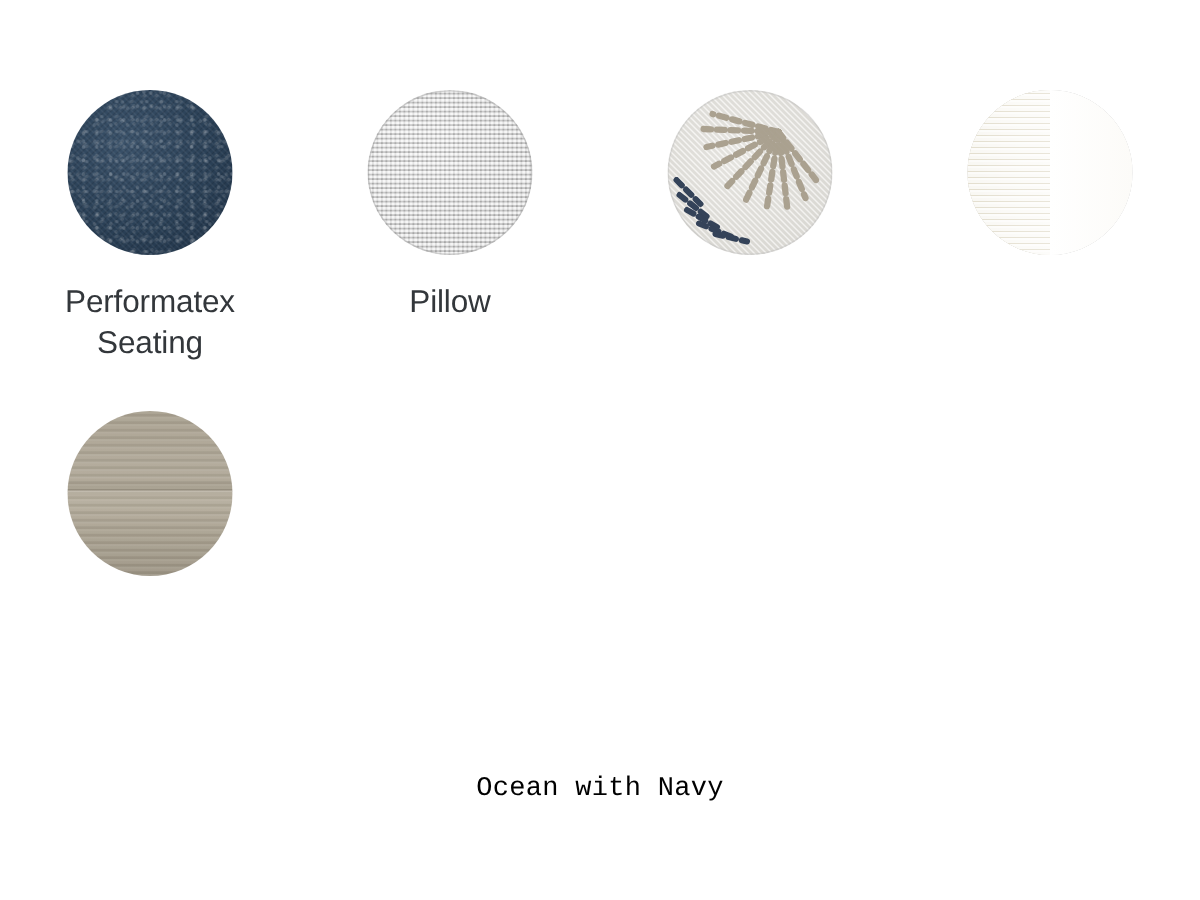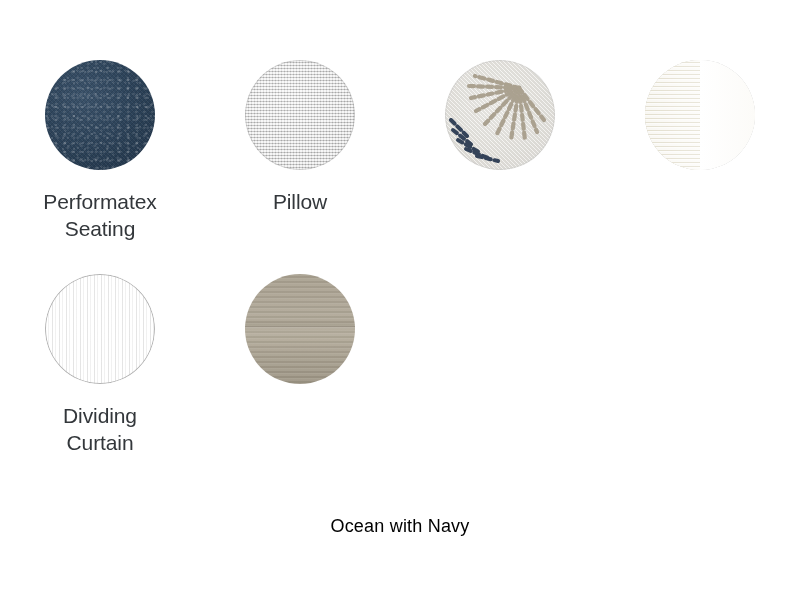--- a/index.html
+++ b/index.html
@@ -157,21 +157,21 @@
     background: linear-gradient(180deg, rgba(120,112,98,0.55), rgba(214,208,196,0.75));
   }
 
   
   .caption {
     position: absolute;
     left: 0;
     top: 516px;
     width: 800px;
     text-align: center;
-    font-family: Liberation Sans, sans-serif;
+    font-family: Liberation Mono, monospace;
     font-size: 18px;
     color: #000000;
     letter-spacing: 0.2px;
   }
 </style>
 </head>
 <body>
 
 <div id="board">
 
@@ -228,27 +228,20 @@
             <div class="lam-left"></div>
             <div class="lam-right"></div>
           </div>
         </div>
       </div>
 
     </div>
 
     <div class="row row-2">
 
-      <div class="cell">
-        <div class="swatch-wrap">
-          <div class="swatch sw-curtain"></div>
-        </div>
-        <div class="label">Dividing
-Curtain</div>
-      </div>
 
       <div class="cell">
         <div class="swatch-wrap">
           <div class="swatch sw-flooring">
             <div class="seam"></div>
           </div>
         </div>
       </div>
 
       <div class="cell empty"></div>

